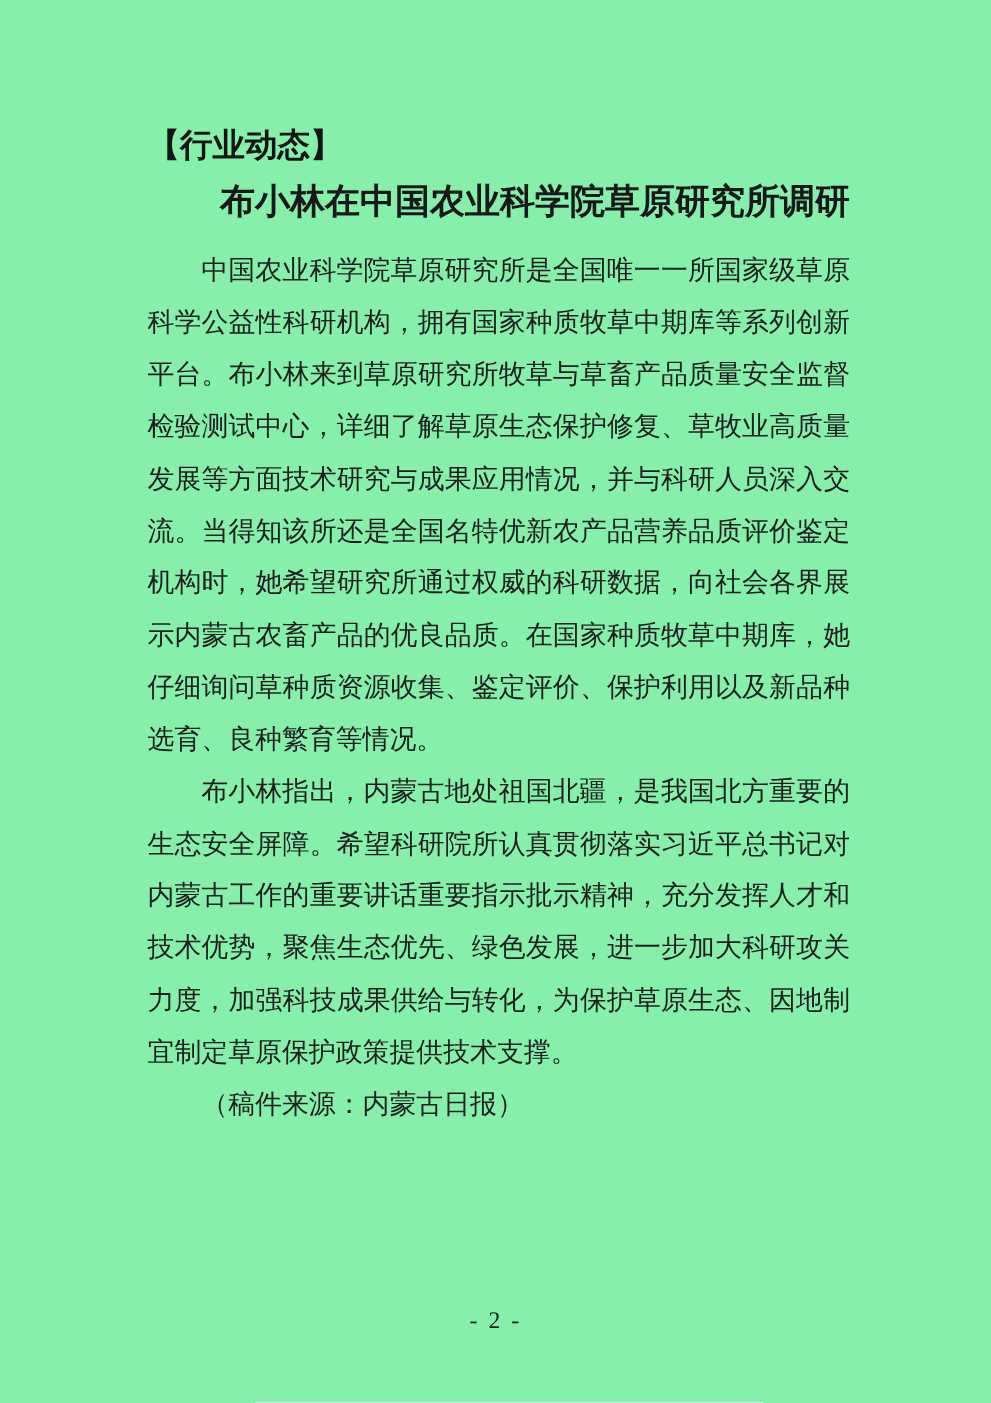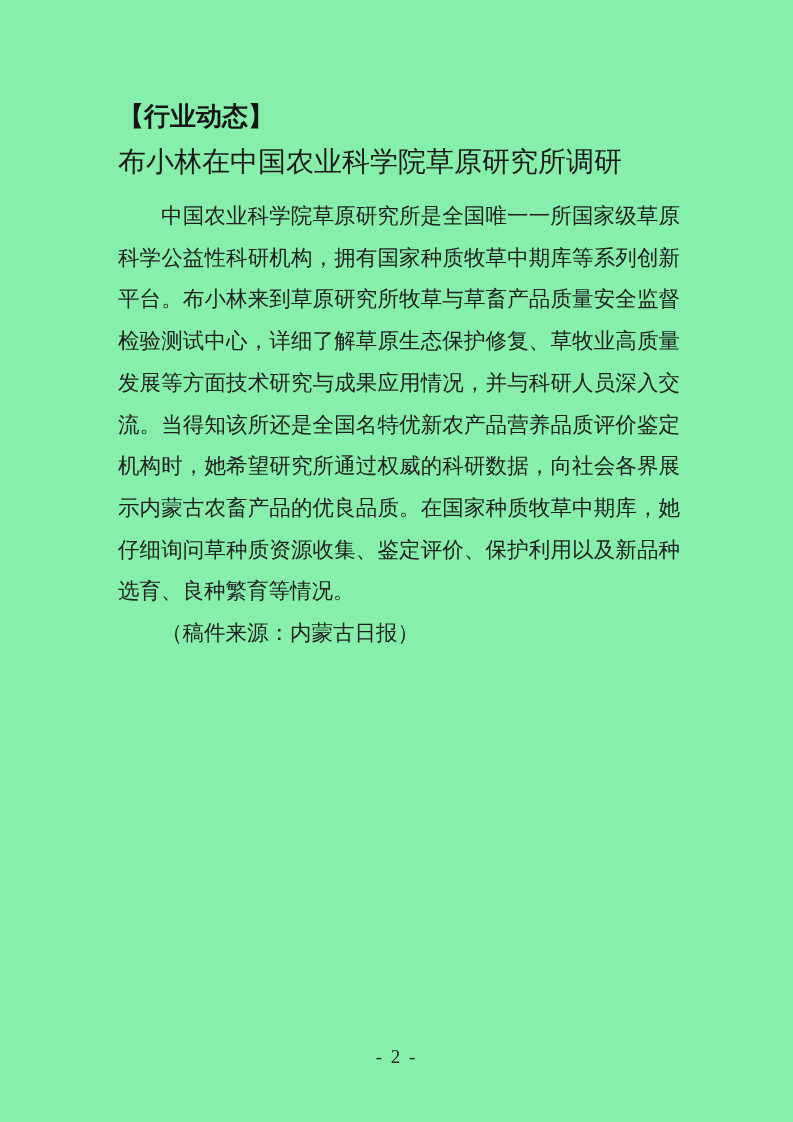--- a/index.html
+++ b/index.html
@@ -26,24 +26,24 @@
     font-family: "Liberation Sans", sans-serif;
     font-weight: 700;
     font-size: 26px;
     line-height: 27px;
     letter-spacing: 0px;
     color: #151515;
   }
   .article-title {
     margin-top: 13px;
     font-family: "Liberation Serif", serif;
-    font-weight: 400;
+    font-weight: 700;
     font-size: 28px;
     line-height: 38px;
-    text-align: left;
+    text-align: right;
     letter-spacing: 0px;
     color: #191919;
   }
   .article-body {
     margin-top: 15px;
     font-size: 21.5px;
     line-height: 41.7px;
     text-align: justify;
     text-justify: inter-character;
     color: #202020;
@@ -74,17 +74,18 @@
 </style>
 </head>
 <body>
 
 <div class="page">
   <div class="content">
     <div class="section-label">【行业动态】</div>
     <div class="article-title">布小林在中国农业科学院草原研究所调研</div>
     <div class="article-body">
       <p>中国农业科学院草原研究所是全国唯一一所国家级草原科学公益性科研机构，拥有国家种质牧草中期库等系列创新平台。布小林来到草原研究所牧草与草畜产品质量安全监督检验测试中心，详细了解草原生态保护修复、草牧业高质量发展等方面技术研究与成果应用情况，并与科研人员深入交流。当得知该所还是全国名特优新农产品营养品质评价鉴定机构时，她希望研究所通过权威的科研数据，向社会各界展示内蒙古农畜产品的优良品质。在国家种质牧草中期库，她仔细询问草种质资源收集、鉴定评价、保护利用以及新品种选育、良种繁育等情况。</p>
+      <p>布小林指出，内蒙古地处祖国北疆，是我国北方重要的生态安全屏障。希望科研院所认真贯彻落实习近平总书记对内蒙古工作的重要讲话重要指示批示精神，充分发挥人才和技术优势，聚焦生态优先、绿色发展，进一步加大科研攻关力度，加强科技成果供给与转化，为保护草原生态、因地制宜制定草原保护政策提供技术支撑。</p>
       <p class="source-line">（稿件来源：内蒙古日报）</p>
     </div>
   </div>
   <div class="page-number">- 2 -</div>
 </div>
 
 </body></html>

